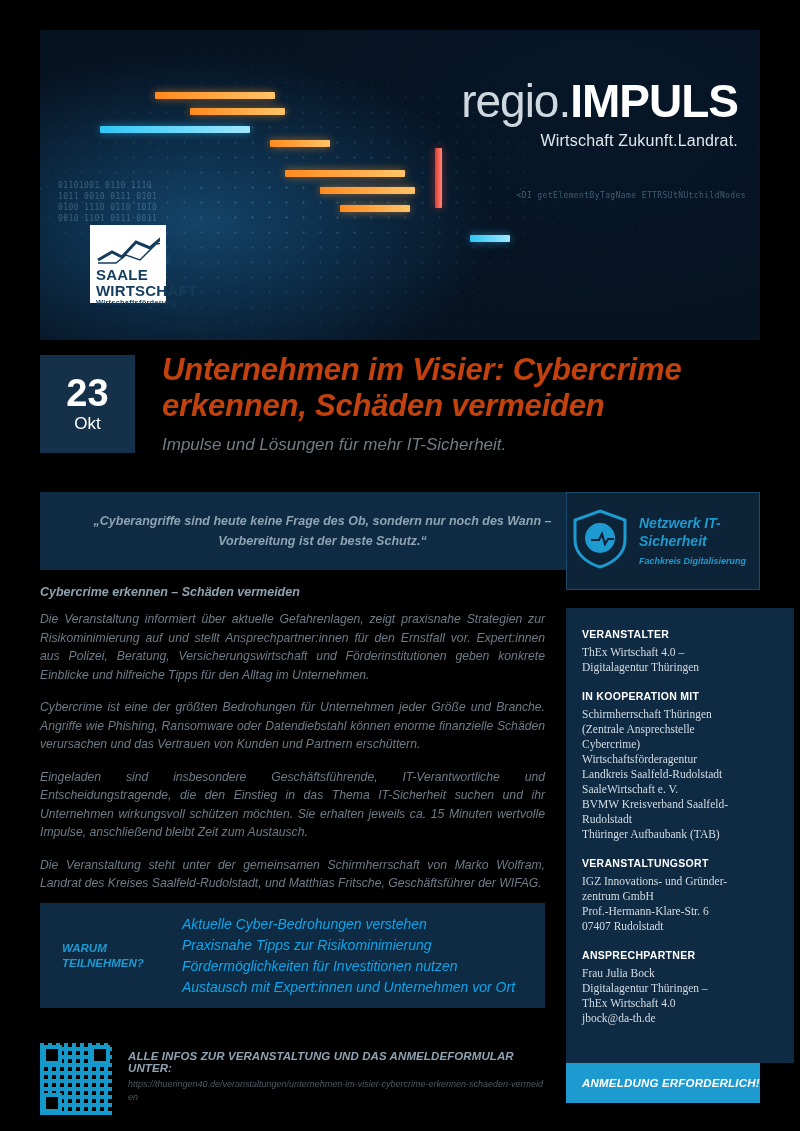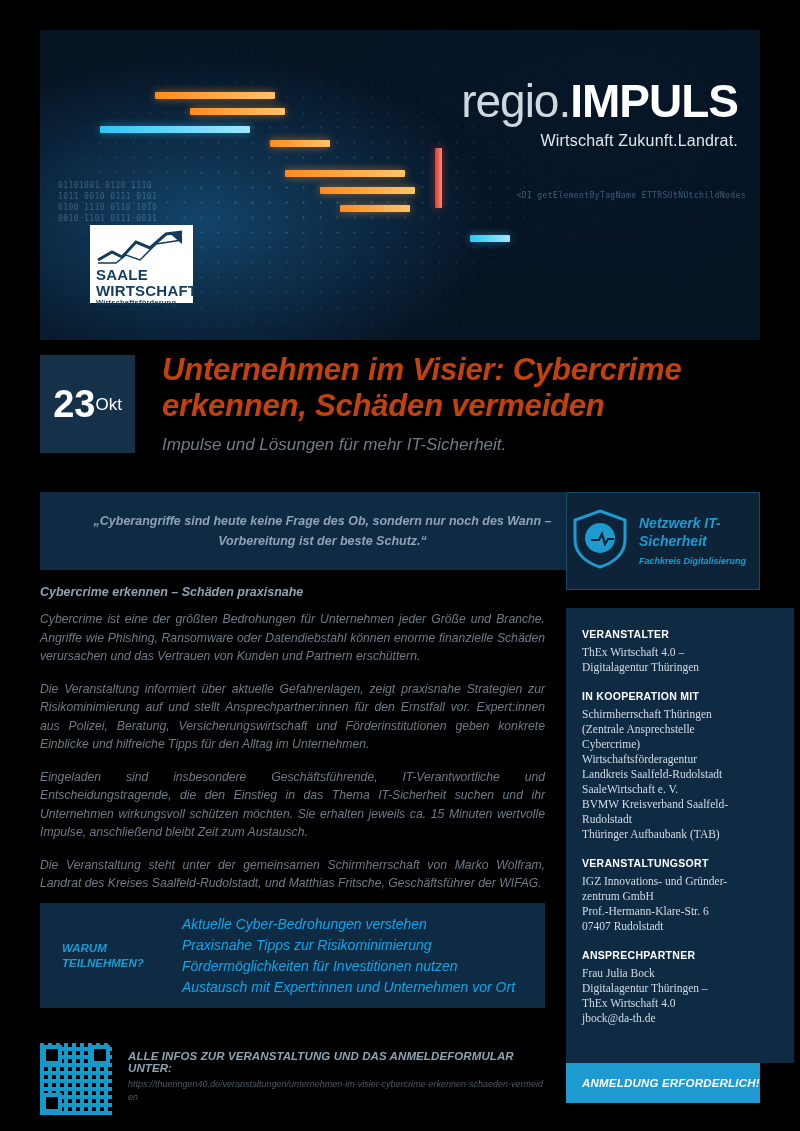--- a/index.html
+++ b/index.html
@@ -81,42 +81,42 @@
   .hero-title .regio b { font-weight: 700; color: #ffffff; }
   .hero-title .claim {
     margin-top: 8px;
     font-size: 16px;
     color: #dfe7ec;
     letter-spacing: .2px;
   }
 
   .logo-box {
     position: absolute; left: 50px; top: 195px;
-    width: 103px; height: 78px;
+    width: 76px; height: 78px;
     background: #ffffff;
     padding: 5px 6px;
   }
   .logo-graph { position: relative; width: 100%; height: 36px; overflow: hidden; }
   .logo-graph svg { display: block; }
   .logo-box .l1 {
     font-family: "Liberation Sans", sans-serif;
     font-weight: 700; font-size: 15px; line-height: 15px;
     color: #143c5c; letter-spacing: .2px; margin-top: 1px;
   }
   .logo-box .l2 {
     font-weight: 700; font-size: 7.5px; line-height: 9px;
     color: #143c5c; letter-spacing: .2px;
   }
 
   
   .date-box {
     position: absolute; left: 40px; top: 355px;
     width: 95px; height: 98px;
     background: #15314a;
-    display: flex; flex-direction: row;
+    display: flex; flex-direction: column;
     align-items: center; justify-content: center;
     color: #ffffff;
   }
   .date-box .day { font-size: 38px; font-weight: 700; line-height: 38px; }
   .date-box .mon { font-size: 17px; font-weight: 400; margin-top: 2px; }
 
   .title-wrap { position: absolute; left: 162px; top: 352px; width: 600px; }
   .title-wrap h1 {
     font-size: 31px; line-height: 36px;
     font-weight: 700; font-style: italic;
@@ -332,23 +332,23 @@
         <path d="M20 32 h8 l3 -6 l3 10 l3 -5 h6" fill="none" stroke="#0d2438" stroke-width="2.2"></path>
       </svg>
     </span>
     <span class="txt">
       <span class="t1">Netzwerk IT-Sicherheit</span><br>
       <span class="t2">Fachkreis Digitalisierung</span>
     </span>
   </div>
 
   <div class="body-col">
-    <h2>Cybercrime erkennen – Schäden praxisnahe</h2>
+    <h2>Cybercrime erkennen – Schäden vermeiden</h2>
+    <p>Die Veranstaltung informiert über aktuelle Gefahrenlagen, zeigt praxisnahe Strategien zur Risikominimierung auf und stellt Ansprechpartner:innen für den Ernstfall vor. Expert:innen aus Polizei, Beratung, Versicherungswirtschaft und Förderinstitutionen geben konkrete Einblicke und hilfreiche Tipps für den Alltag im Unternehmen.</p>
     <p>Cybercrime ist eine der größten Bedrohungen für Unternehmen jeder Größe und Branche.  Angriffe wie Phishing, Ransomware oder Datendiebstahl können enorme finanzielle Schäden verursachen und das Vertrauen von Kunden und Partnern erschüttern.</p>
-    <p>Die Veranstaltung informiert über aktuelle Gefahrenlagen, zeigt praxisnahe Strategien zur Risikominimierung auf und stellt Ansprechpartner:innen für den Ernstfall vor. Expert:innen aus Polizei, Beratung, Versicherungswirtschaft und Förderinstitutionen geben konkrete Einblicke und hilfreiche Tipps für den Alltag im Unternehmen.</p>
     <p>Eingeladen sind insbesondere Geschäftsführende, IT-Verantwortliche und Entscheidungstragende, die den Einstieg in das Thema IT-Sicherheit suchen und ihr Unternehmen wirkungsvoll schützen möchten. Sie erhalten jeweils ca. 15 Minuten wertvolle Impulse, anschließend bleibt Zeit zum Austausch.</p>
     <p>Die Veranstaltung steht unter der gemeinsamen Schirmherrschaft von Marko Wolfram, Landrat des Kreises Saalfeld-Rudolstadt, und Matthias Fritsche, Geschäftsführer der WIFAG.</p>
   </div>
 
   <div class="why">
     <div class="label">WARUM TEILNEHMEN?</div>
     <ul>
       <li>Aktuelle Cyber-Bedrohungen verstehen</li>
       <li>Praxisnahe Tipps zur Risikominimierung</li>
       <li>Fördermöglichkeiten für Investitionen nutzen</li>

